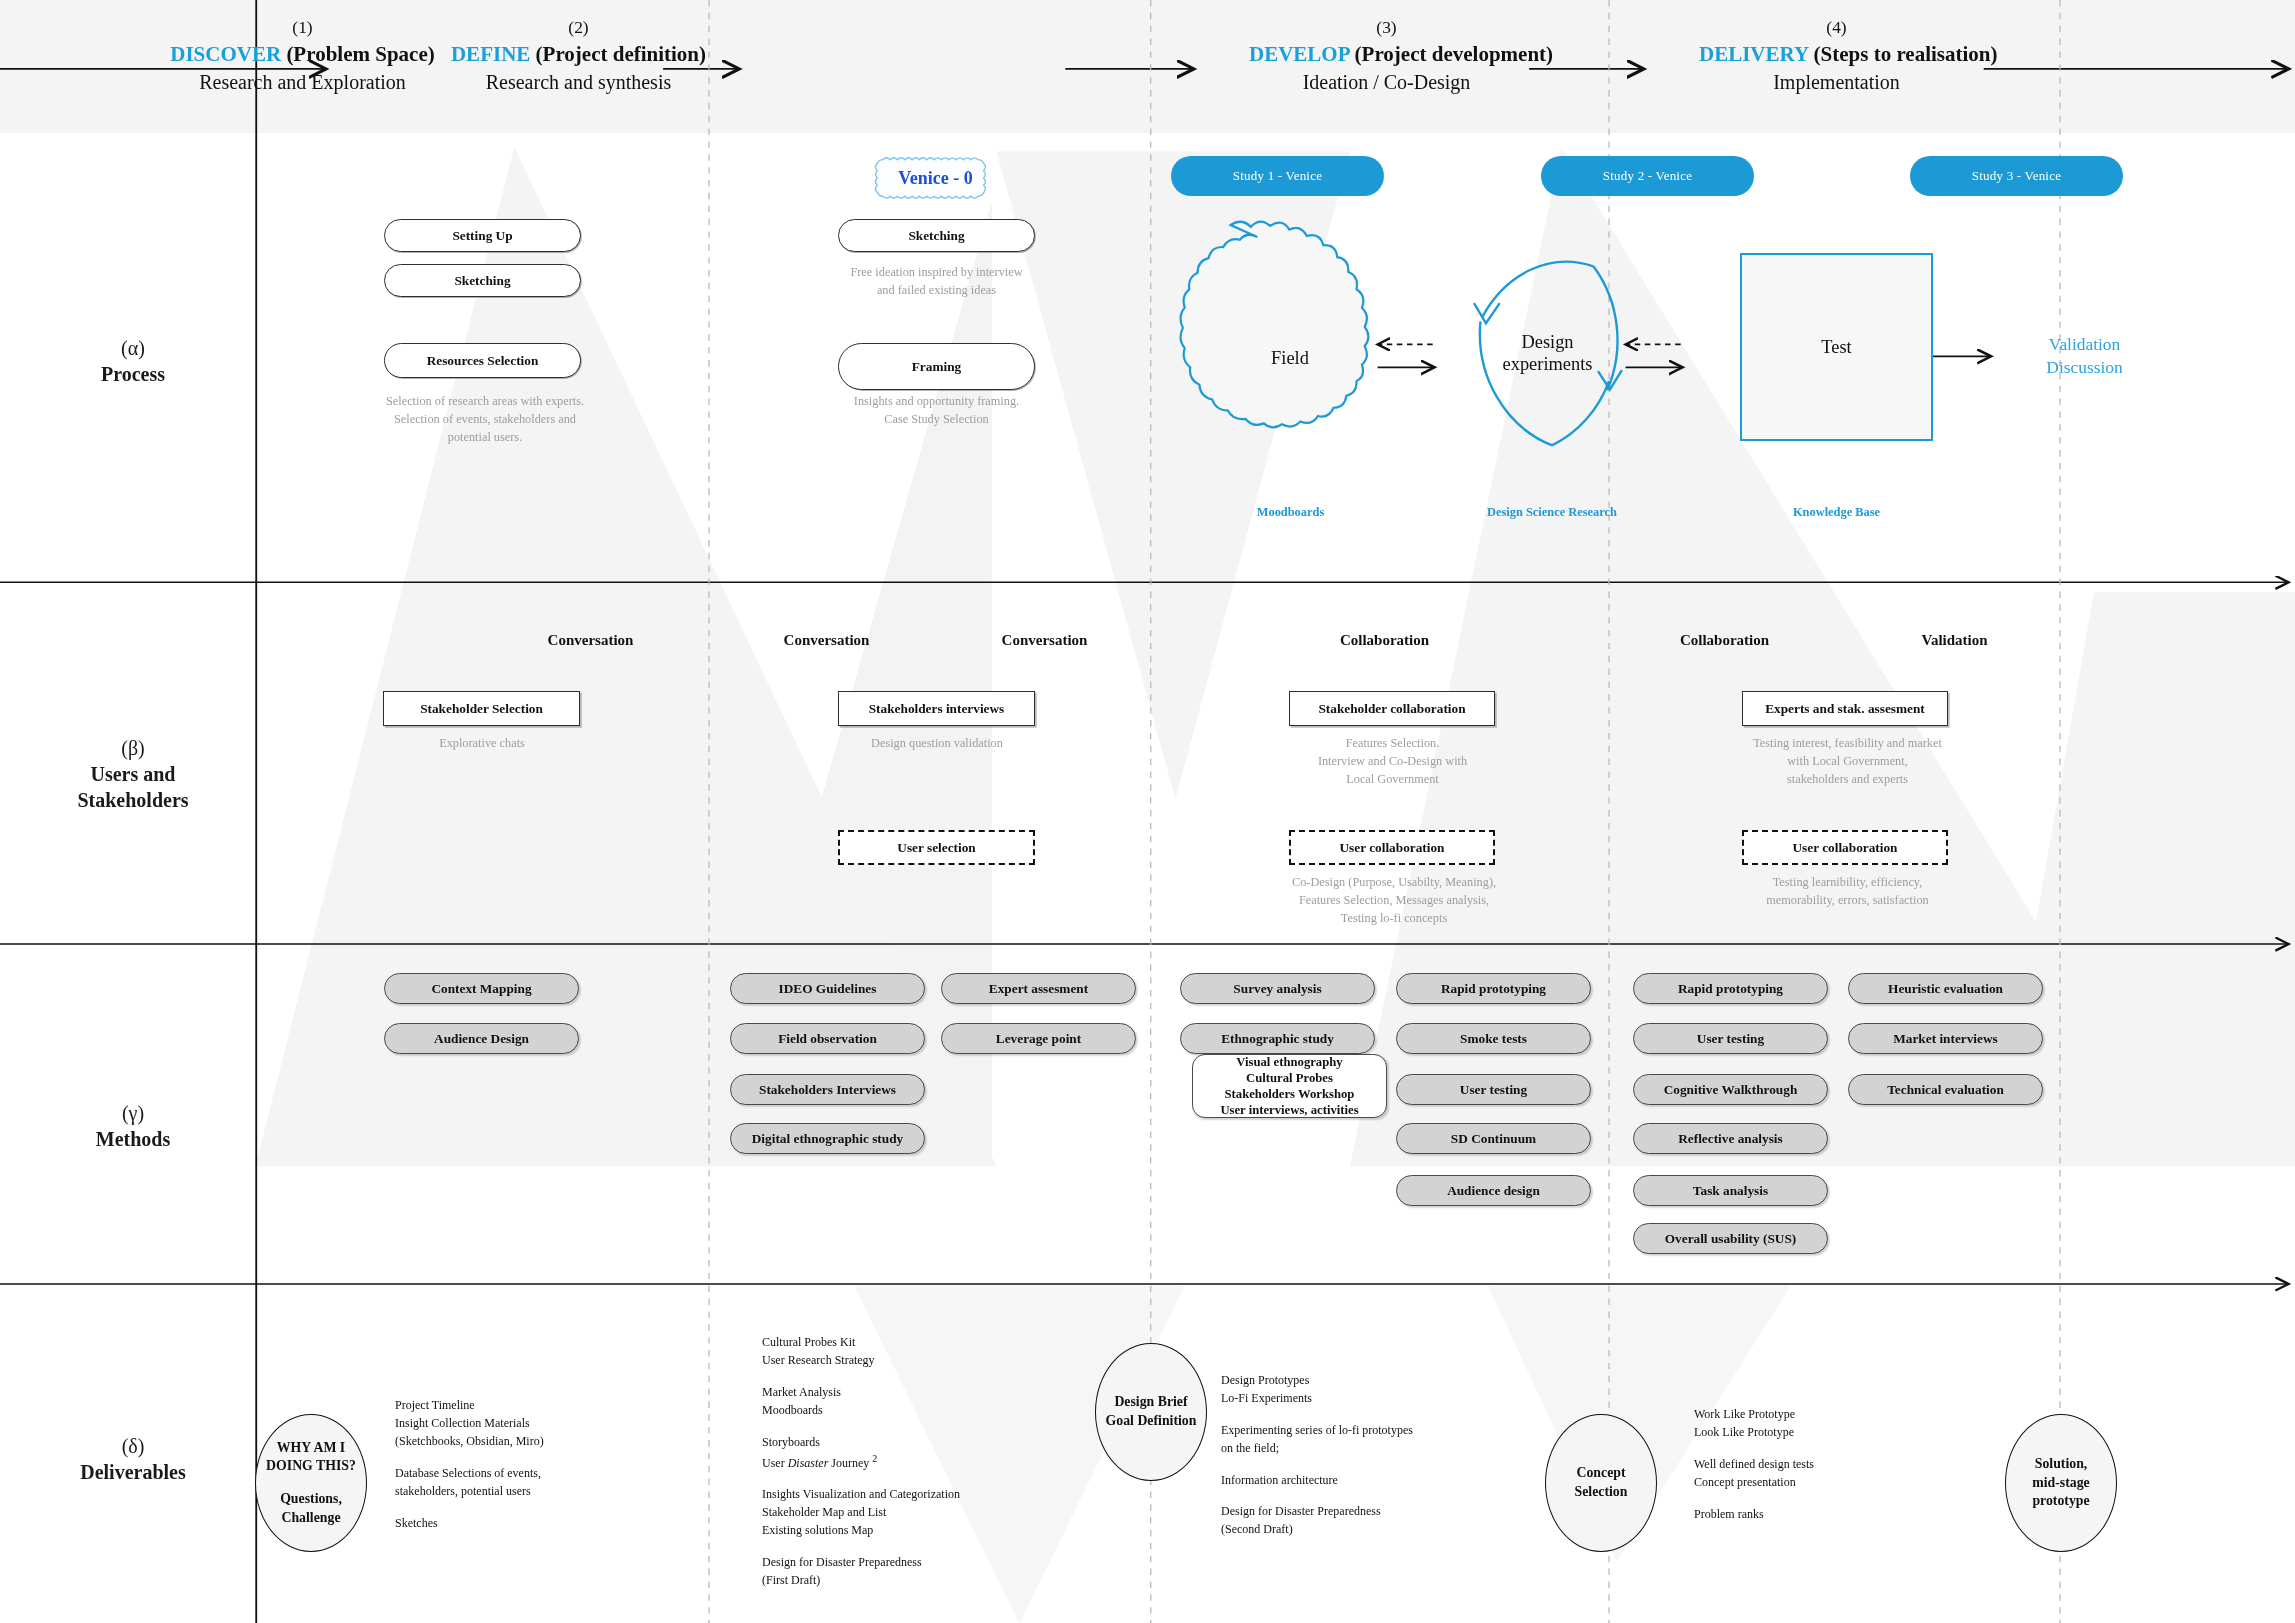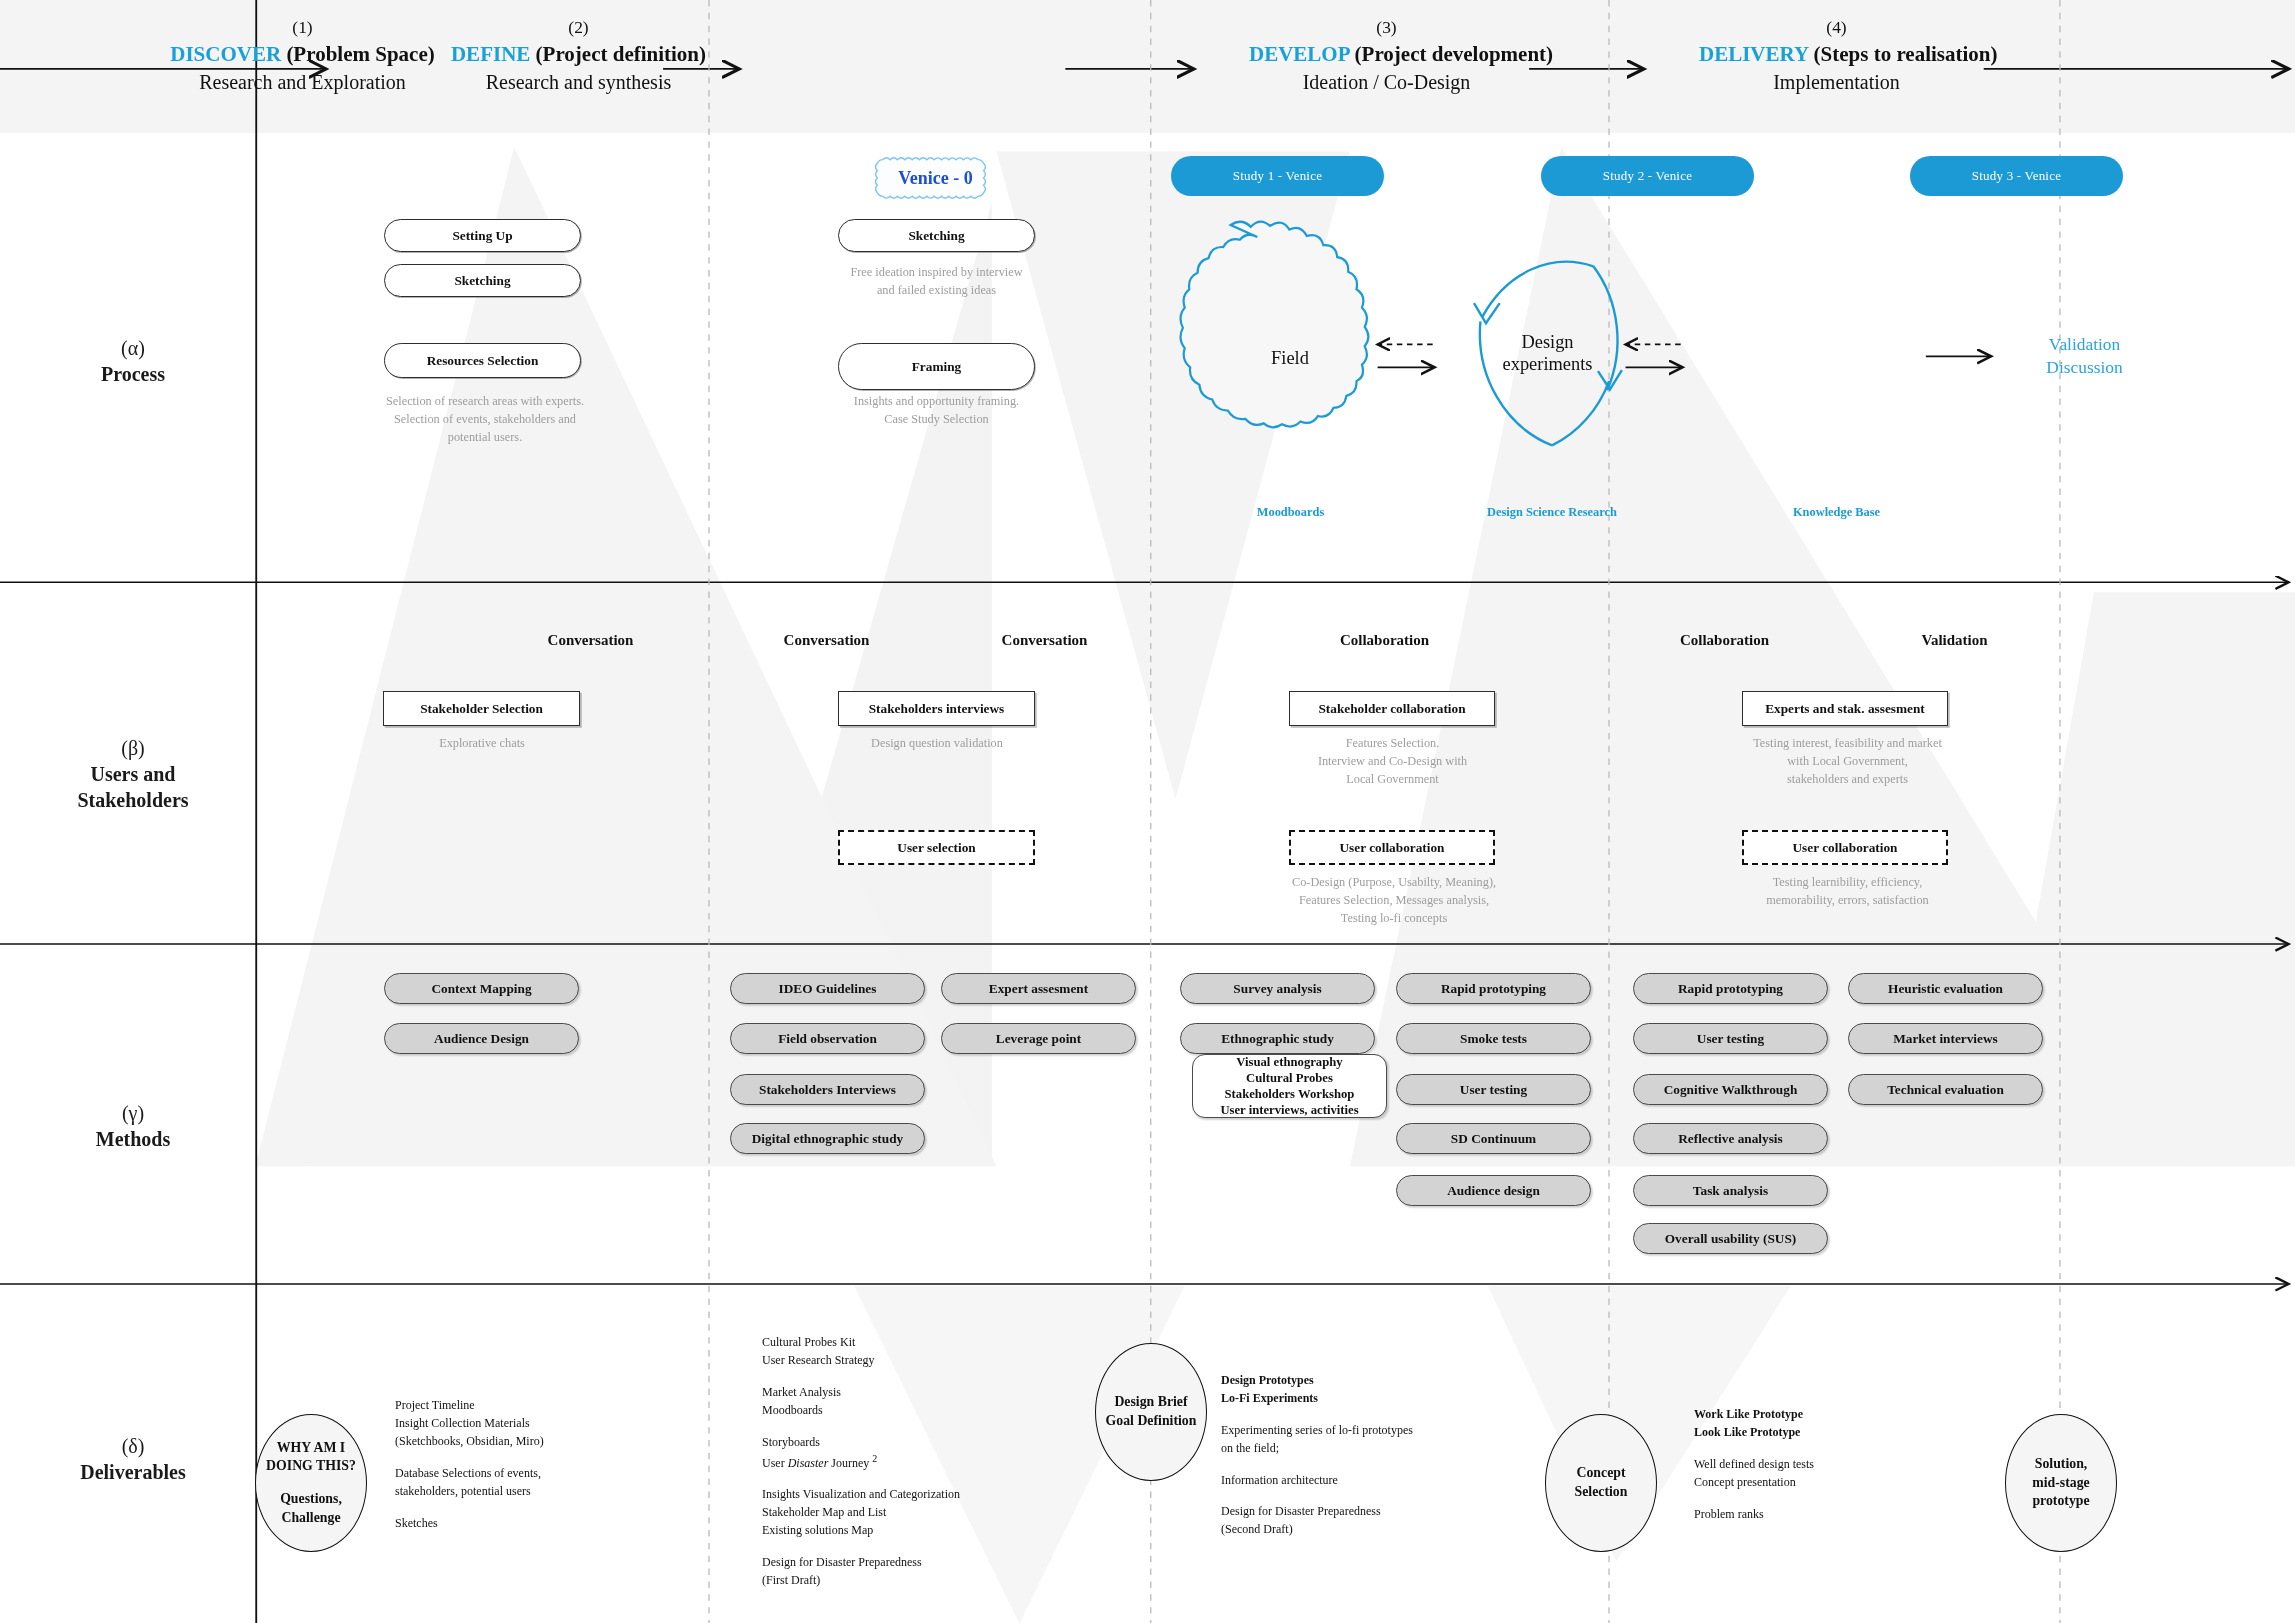--- a/index.html
+++ b/index.html
@@ -91,21 +91,21 @@
   .blue-lbl{ color:#1c9ad6; font-size:12.4px; font-weight:bold; text-align:center; }
   .blue-txt{ color:#2aa3e0; font-size:17.4px; text-align:center; line-height:1.35; }
   .dsr-txt{ font-size:18.4px; text-align:center; color:#111; line-height:1.2; }
 
   .ellipse{
     border:1.6px solid #111; border-radius:50%; background:#f5f5f5;
     display:flex; flex-direction:column; align-items:center; justify-content:center;
     text-align:center; font-weight:bold; font-size:13.8px; color:#111; line-height:1.35;
   }
   .deliv-text{ text-align:left; font-size:12px; color:#111; line-height:1.5; }
-  .deliv-text .b{ font-weight:bold; }
+  .deliv-text .b{ font-weight:normal; }
   .deliv-text .it{ font-style:italic; }
   .blank{ height:13.8px; }
 </style>
 </head>
 <body>
 
 <div id="stage">
 
   <svg class="bg-layer" viewBox="0 0 2500 1768" preserveAspectRatio="none">
 
@@ -208,20 +208,23 @@
     <path d="M1735,290 A118,128 0 0 1 1750,425" fill="none" stroke="#1c9ad6" stroke-width="2.6"></path>
     <path d="M1614,345 A118,130 0 0 0 1630,472" fill="none" stroke="#1c9ad6" stroke-width="2.6" opacity="0"></path>
     <path d="M1612,350 A120,130 0 0 0 1690,485" fill="none" stroke="#1c9ad6" stroke-width="2.6"></path>
     <path d="M1690,485 A122,128 0 0 0 1752,415" fill="none" stroke="#1c9ad6" stroke-width="2.6"></path>
     <path d="M1605,330 L1618,352 L1633,330" fill="none" stroke="#1c9ad6" stroke-width="2.6"></path>
     <path d="M1740,425 L1753,404 L1766,424" fill="none" stroke="#1c9ad6" stroke-width="2.6" transform="rotate(180 1753 414)"></path>
 
     <path d="M1300,245 q12,-8 22,2 q10,-11 21,-1 q13,-9 21,4 q12,-6 19,7 q14,-4 18,10 q14,-1 15,13 q13,2 12,16 q12,5 9,19 q11,7 6,20 q9,9 3,21 q8,11 0,21 q6,12 -3,20 q4,13 -6,18 q1,13 -11,16 q-2,13 -14,13 q-5,12 -17,9 q-7,11 -19,6 q-9,9 -20,3 q-11,7 -20,-1 q-12,5 -20,-5 q-13,2 -19,-9 q-13,0 -17,-12 q-13,-3 -14,-16 q-12,-6 -10,-19 q-10,-8 -6,-21 q-8,-10 -2,-22 q-6,-12 2,-22 q-4,-13 5,-20 q-2,-13 9,-18 q0,-13 12,-16 q3,-13 16,-12 q6,-11 18,-8 q8,-9 19,-3 z" transform="translate(40,0) scale(1.0)" fill="#f7f7f7" stroke="#1c9ad6" stroke-width="2.4"></path>
   </svg>
 
+  <div class="abs" style="left:1740px;top:253px;width:193px;height:188px;border:2.4px solid #1c9ad6;background:#f7f7f7;display:flex;align-items:center;justify-content:center;">
+    <span class="dsr-txt">Test</span>
+  </div>
 
   <div class="abs dsr-txt" style="left:1235px;top:347px;width:110px;">Field</div>
 
   <div class="abs dsr-txt" style="left:1474px;top:331px;width:147px;">
     <div>Design</div>
     <div>experiments</div>
   </div>
 
   <div class="abs blue-txt" style="left:2002px;top:333px;width:165px;">
     <div>Validation</div>

